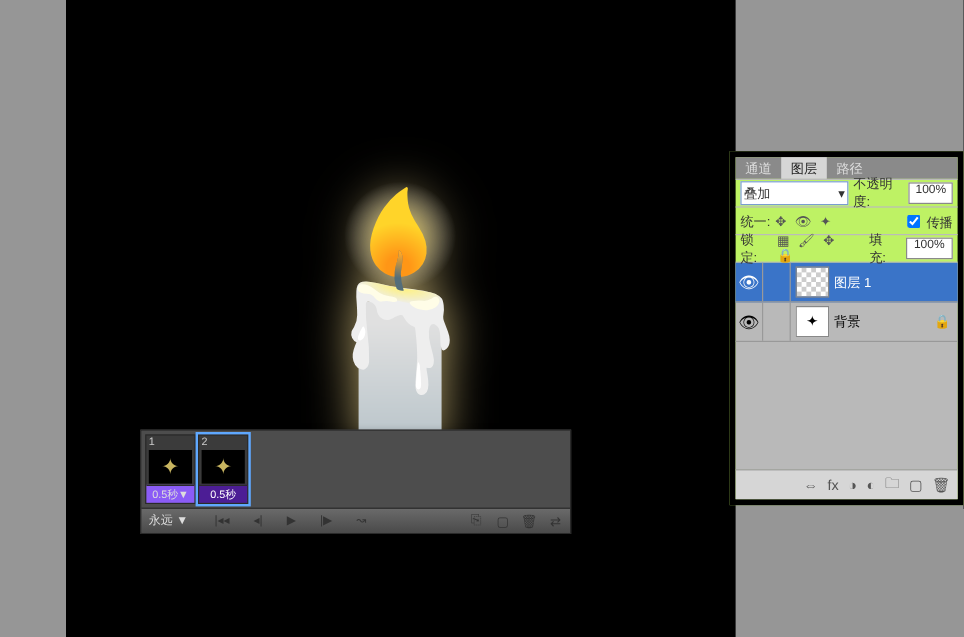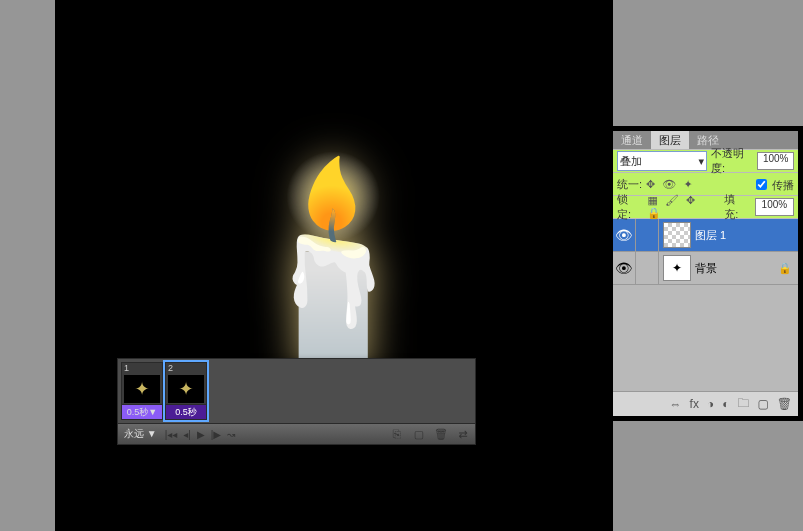--- a/index.html
+++ b/index.html
@@ -8,21 +8,21 @@
 .anim-panel{position:absolute;left:117px;top:358px;width:357px;background:#535353;border:1px solid #2a2a2a;box-shadow:0 2px 6px rgba(0,0,0,.4)}
 .anim-header{height:15px;background:linear-gradient(#6a6a6a,#555);color:#ddd;font-size:10px;padding:1px 6px;display:flex;align-items:center;justify-content:space-between}
 .hdr-btns span{margin-left:4px;color:#aaa;cursor:pointer}
 .anim-body{background:#4d4d4d;padding:3px;display:flex;gap:2px}
 .frame{width:40px;text-align:center;background:#3b3b3b;border:1px solid #2a2a2a}
 .frame.sel{outline:2px solid #5fa8ff}
 .frame .num{color:#ccc;font-size:9px;height:11px;line-height:11px;text-align:left;padding-left:2px}
 .frame .thumb{width:36px;height:28px;margin:1px auto;background:#000;display:flex;align-items:center;justify-content:center;font-size:18px;color:#c8b560}
 .frame .dur{height:14px;line-height:14px;background:#8b5cf6;color:#ddd;font-size:9px;border-top:1px solid #2a2a2a}
 .frame.sel .dur{background:#4c1d95;color:#fff}
-.anim-footer{height:20px;background:linear-gradient(#6a6a6a,#4a4a4a);display:flex;align-items:center;gap:6px;padding:0 4px;border-top:1px solid #2a2a2a}
+.anim-footer{height:20px;background:linear-gradient(#6a6a6a,#4a4a4a);display:flex;align-items:center;gap:20px;padding:0 4px;border-top:1px solid #2a2a2a}
 .loop{color:#ddd;font-size:10px;padding:0 2px}
 .pb{background:none;border:none;color:#333;font-size:10px;cursor:pointer;padding:0}
 .footer-right{margin-left:auto;display:flex;gap:6px}
 .ficon{width:16px;height:14px;display:inline-flex;align-items:center;justify-content:center;color:#333;font-size:11px}
 .layers-panel{position:absolute;right:0;top:126px;width:185px;background:#bef264;border:5px solid #000000}
 .tabs{display:flex;background:#8a8a8a;height:18px;font-size:11px}
 .tab{padding:2px 8px;color:#ddd}
 .tab.active{background:#d6d6d6;color:#222}
 .opt-row{display:flex;align-items:center;height:22px;padding:0 4px;gap:4px;font-size:11px;color:#333;border-top:1px solid #bbb}
 .select{flex:0 0 84px;height:18px;background:#fff;border:1px solid #7a9ed0;font-size:11px;padding:0 2px;display:flex;align-items:center;justify-content:space-between}

